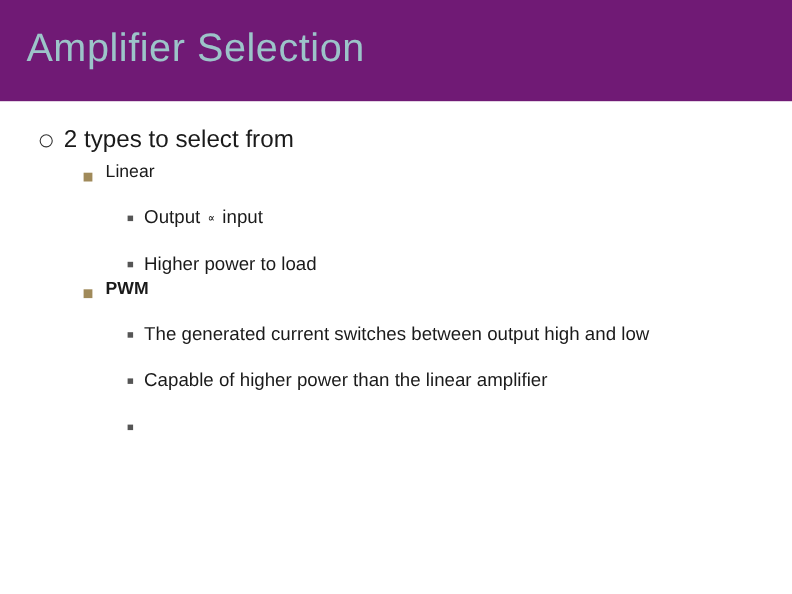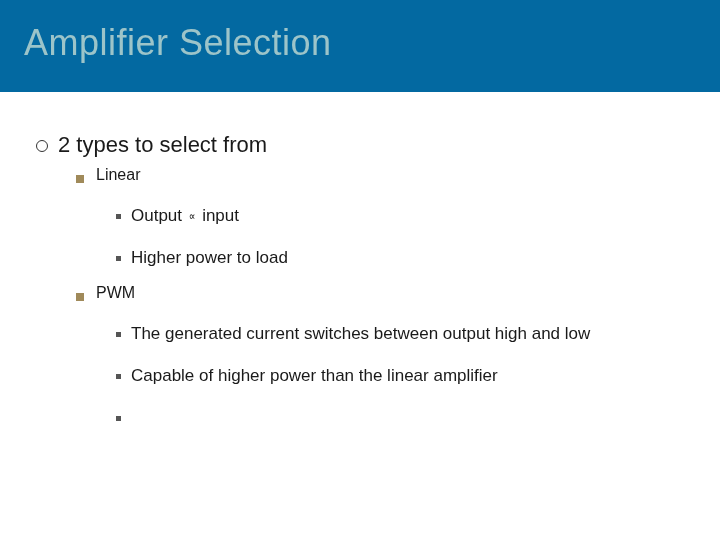--- a/index.html
+++ b/index.html
@@ -4,31 +4,31 @@
 <style>
   * { margin: 0; padding: 0; box-sizing: border-box; }
   body {
     width: 720px;
     height: 540px;
     background: #ffffff;
     font-family: "Segoe UI", Arial, sans-serif;
     overflow: hidden;
   }
   .title-band {
-    background: #0369a1;
+    background: #701a75;
     padding: 22px 28px 28px 24px;
   }
   .title {
     color: #9cc4c9;
     font-size: 36px;
     font-weight: 400;
     letter-spacing: 0.5px;
   }
   .content {
-    padding: 40px 36px 0 36px;
+    padding: 22px 36px 0 36px;
     color: #1a1a1a;
   }
   .level1 {
     display: flex;
     align-items: flex-start;
     font-size: 22px;
     margin-bottom: 8px;
   }
   .bullet-circle {
     display: inline-block;
@@ -106,21 +106,21 @@
       <span class="prop">∝</span>
       <span>input</span>
     </span>
   </div>
 
   <div class="level3">
     <span class="bullet-square-small"></span>
     <span>Higher power to load</span>
   </div>
 
-  <div class="level2" style="margin-top:16px;">
+  <div class="level2" style="margin-top:4px;font-weight:bold;">
     <span class="bullet-square-filled"></span>
     <span>PWM</span>
   </div>
 
   <div class="level3">
     <span class="bullet-square-small"></span>
     <span>The generated current switches between output high and low</span>
   </div>
 
   <div class="level3">

